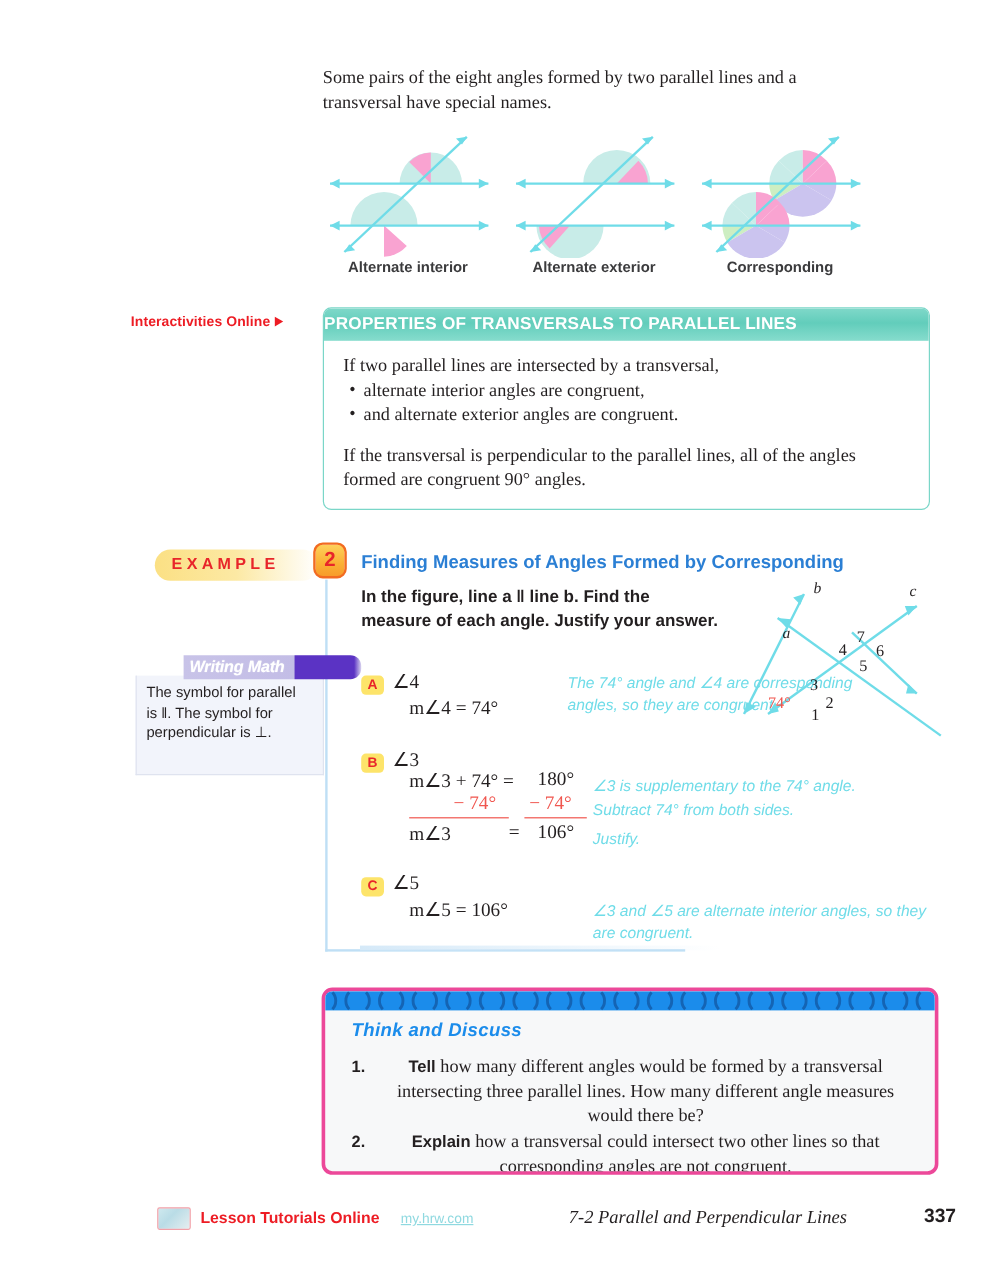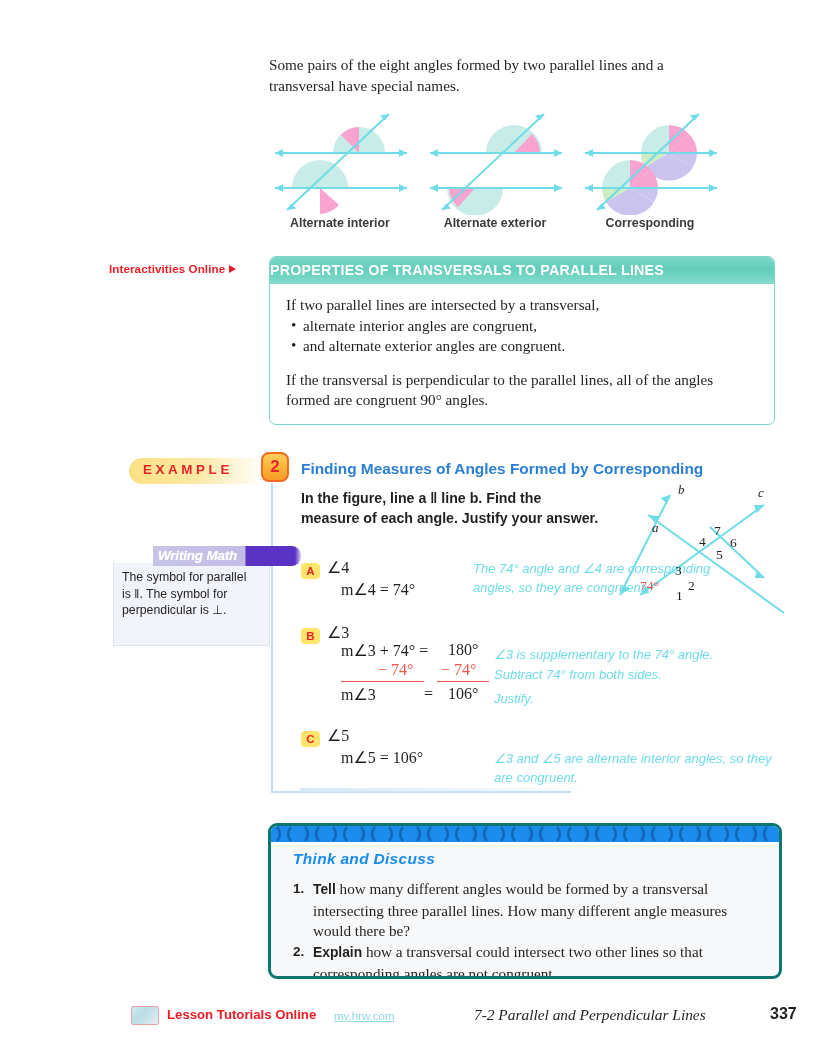--- a/index.html
+++ b/index.html
@@ -303,25 +303,26 @@
     height: 135px;
   }
 
   
   #think-discuss-box {
     position: absolute;
     left: 268px;
     top: 823px;
     width: 514px;
     height: 156px;
-    border: 3px solid #0f766e;
+    border: 3px solid #ec4899;
     border-radius: 9px;
     background: #f7f8f9;
     box-sizing: border-box;
     overflow: hidden;
+    text-align: center;
   }
   #think-discuss-chain {
     position: absolute;
     left: 0;
     top: 0;
     width: 100%;
     height: 16px;
     background: #1b8ceb;
   }
   #think-discuss-title {

